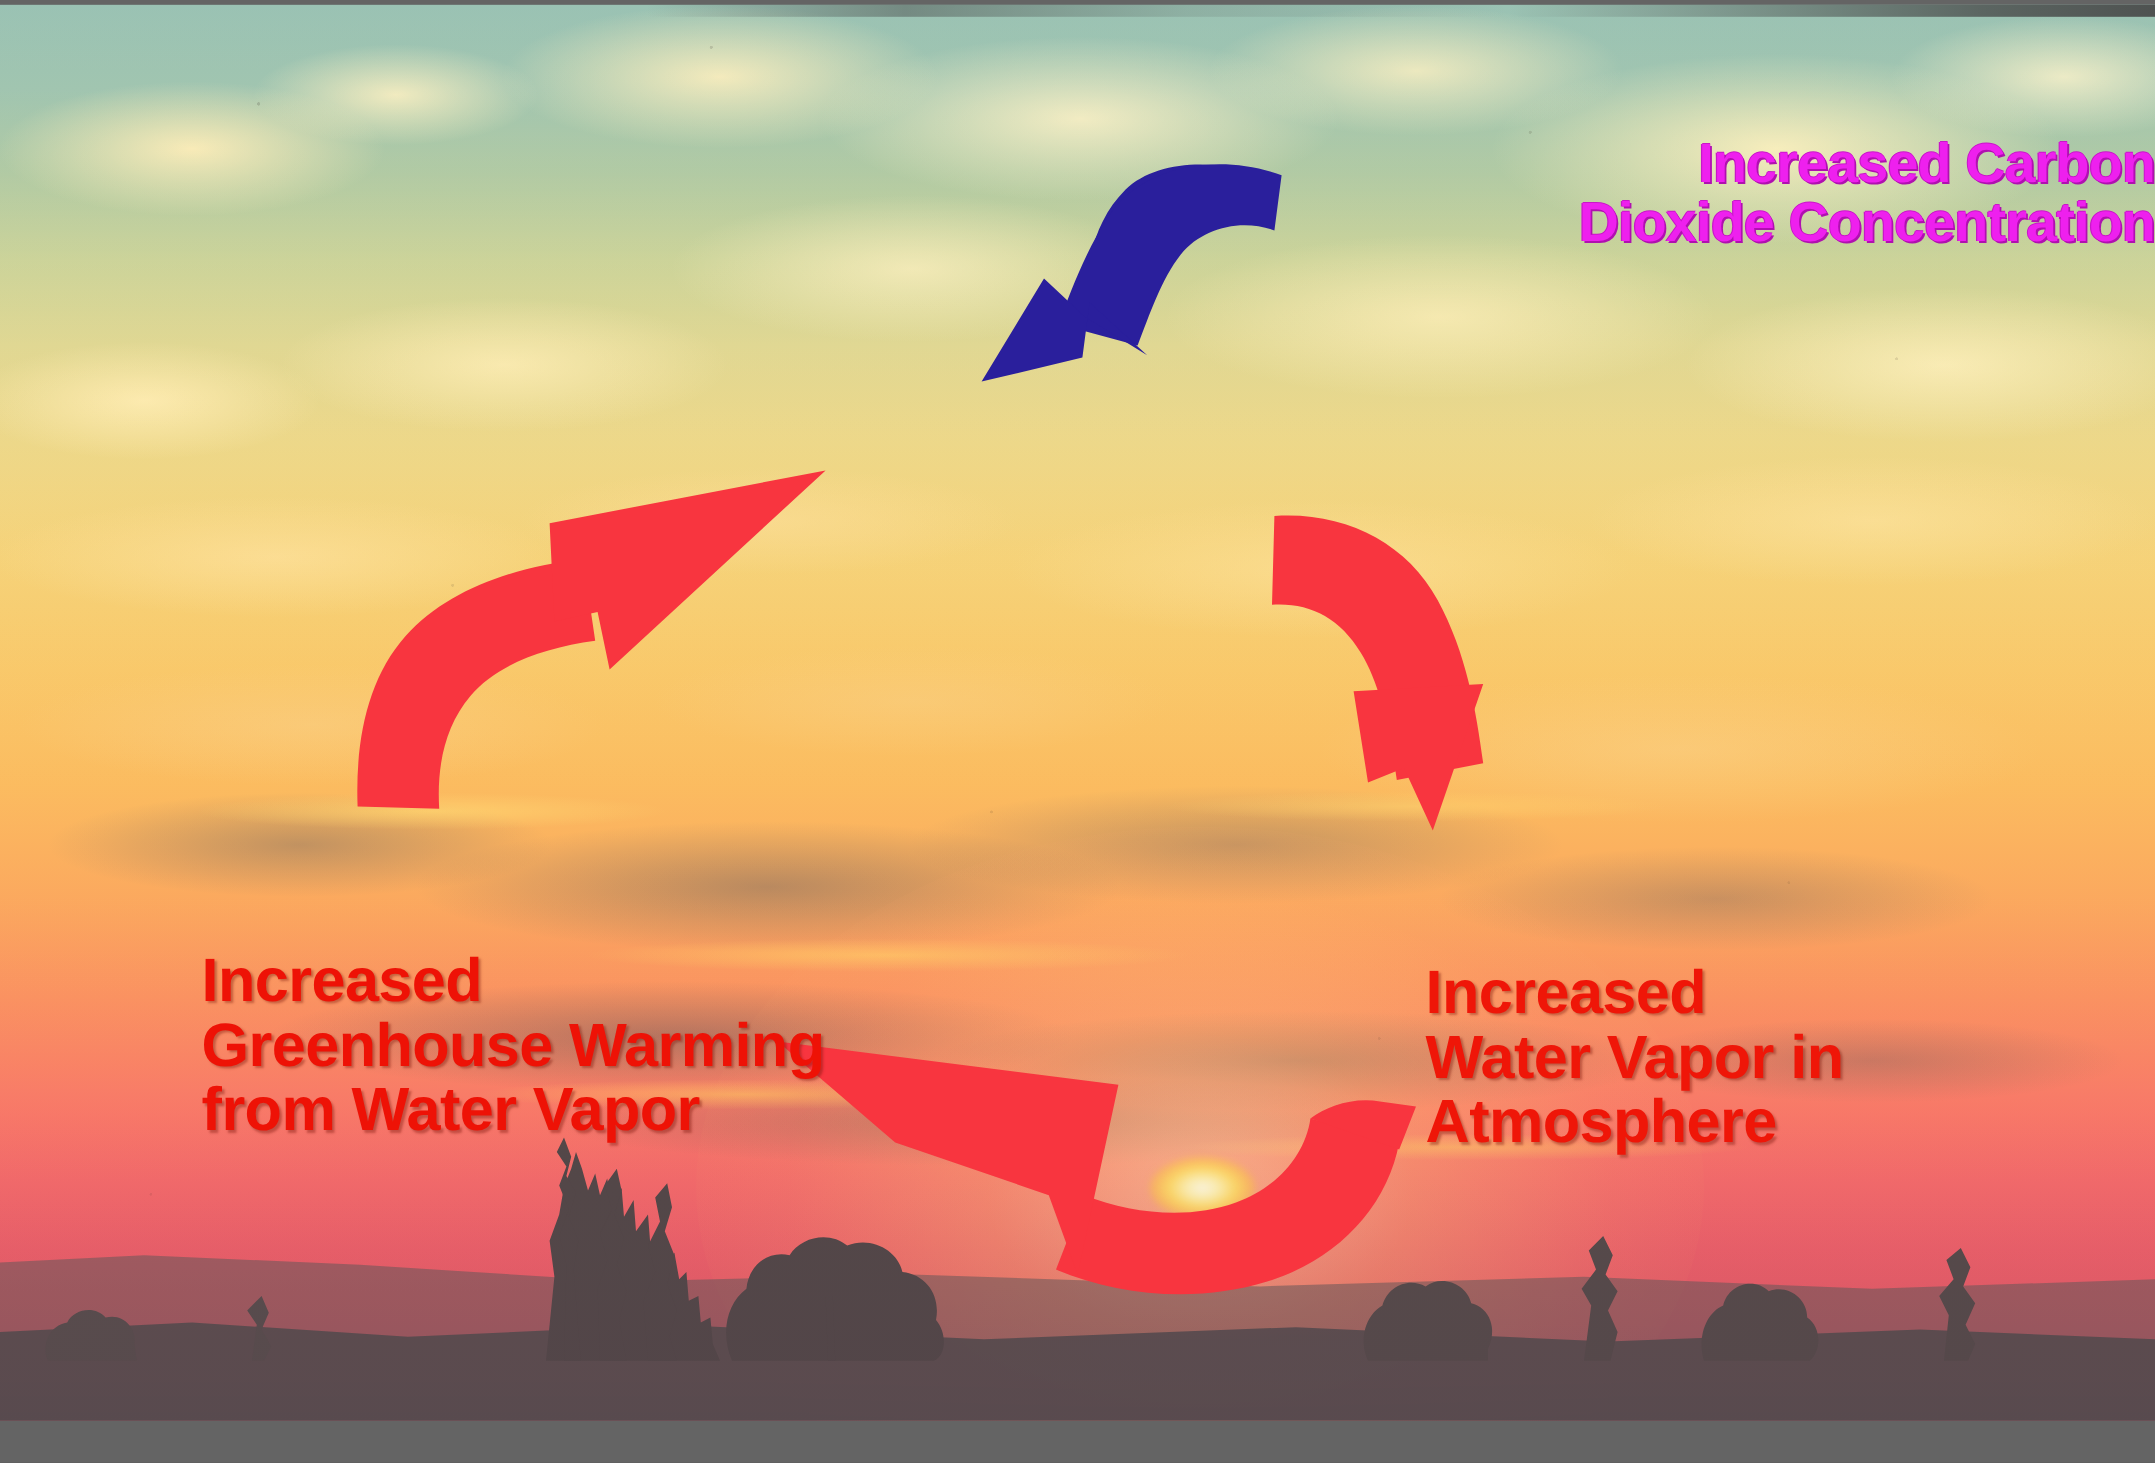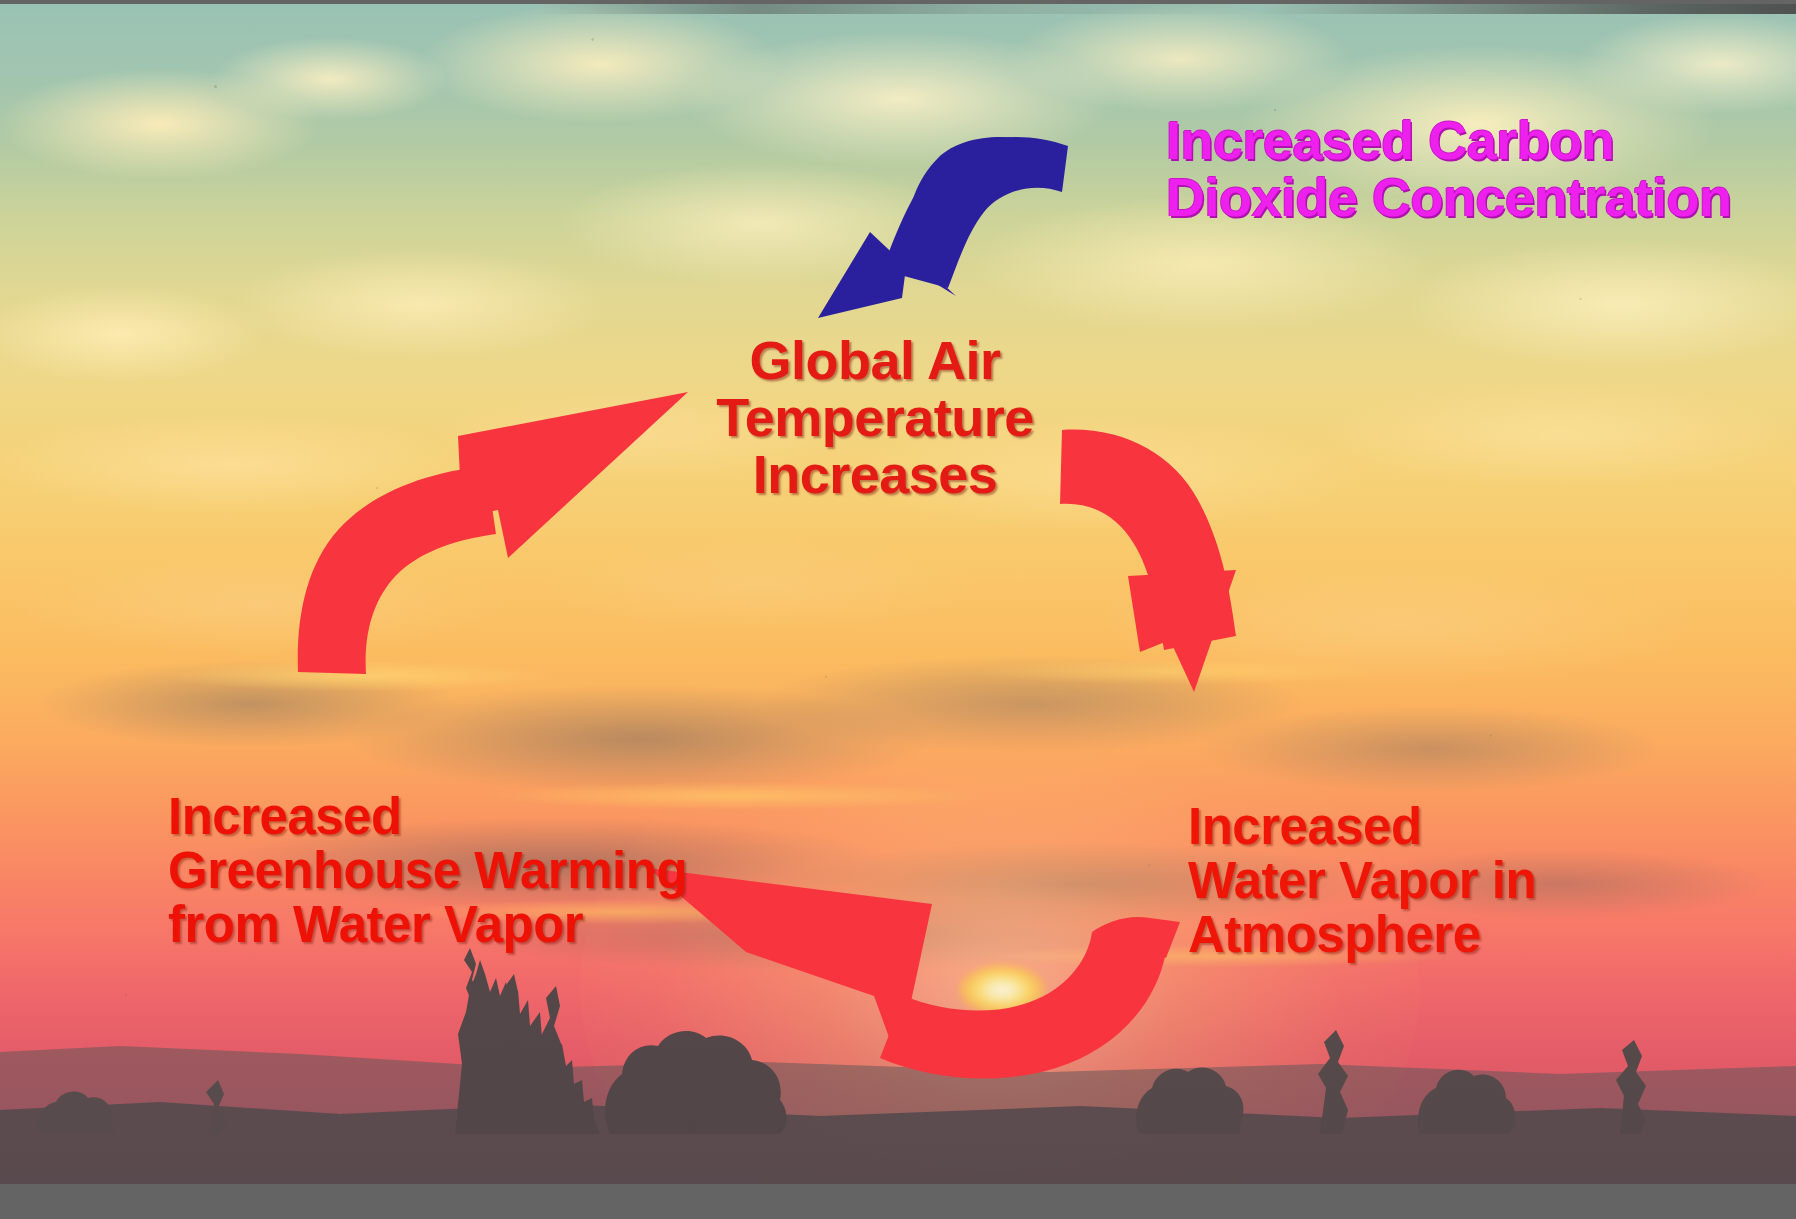--- a/index.html
+++ b/index.html
@@ -194,23 +194,23 @@
     font-family: "Liberation Sans", sans-serif;
     font-weight: bold;
     line-height: 1.06;
     letter-spacing: -0.5px;
     white-space: pre-line;
   }
   #label-co2 {
     left: 1166px;
     top: 112px;
     width: 630px;
-    font-size: 54px;
+    font-size: 46px;
     color: #ee20ee;
-    text-align: left;
+    text-align: right;
     text-shadow:
       1.5px 1.5px 0 #b010b0,
       -1px 0 0 #c818c8,
       0 -1px 0 #c818c8;
   }
   #label-global-air {
     left: 660px;
     top: 332px;
     width: 430px;
     font-size: 54px;
@@ -399,23 +399,20 @@
       <polygon points="650,866 930,906 904,1066 880,1000 750,956" fill="#f8353f" opacity="0"></polygon>
       <polygon points="648,868 932,904 898,1062 874,996 746,952" fill="#f8353f"></polygon>
 
       <path d="M1092,932 C1106,922 1128,914 1150,918 L1180,922 L1166,958 Z" fill="#f8353f"></path>
     </g>
   </svg>
 
   <div class="label" id="label-co2">Increased Carbon
 Dioxide Concentration</div>
 
-  <div class="label" id="label-global-air">Global Air
-Temperature
-Increases</div>
 
   <div class="label" id="label-water-vapor">Increased
 Water Vapor in
 Atmosphere</div>
 
   <div class="label" id="label-greenhouse">Increased
 Greenhouse Warming
 from Water Vapor</div>
 
 </div>

